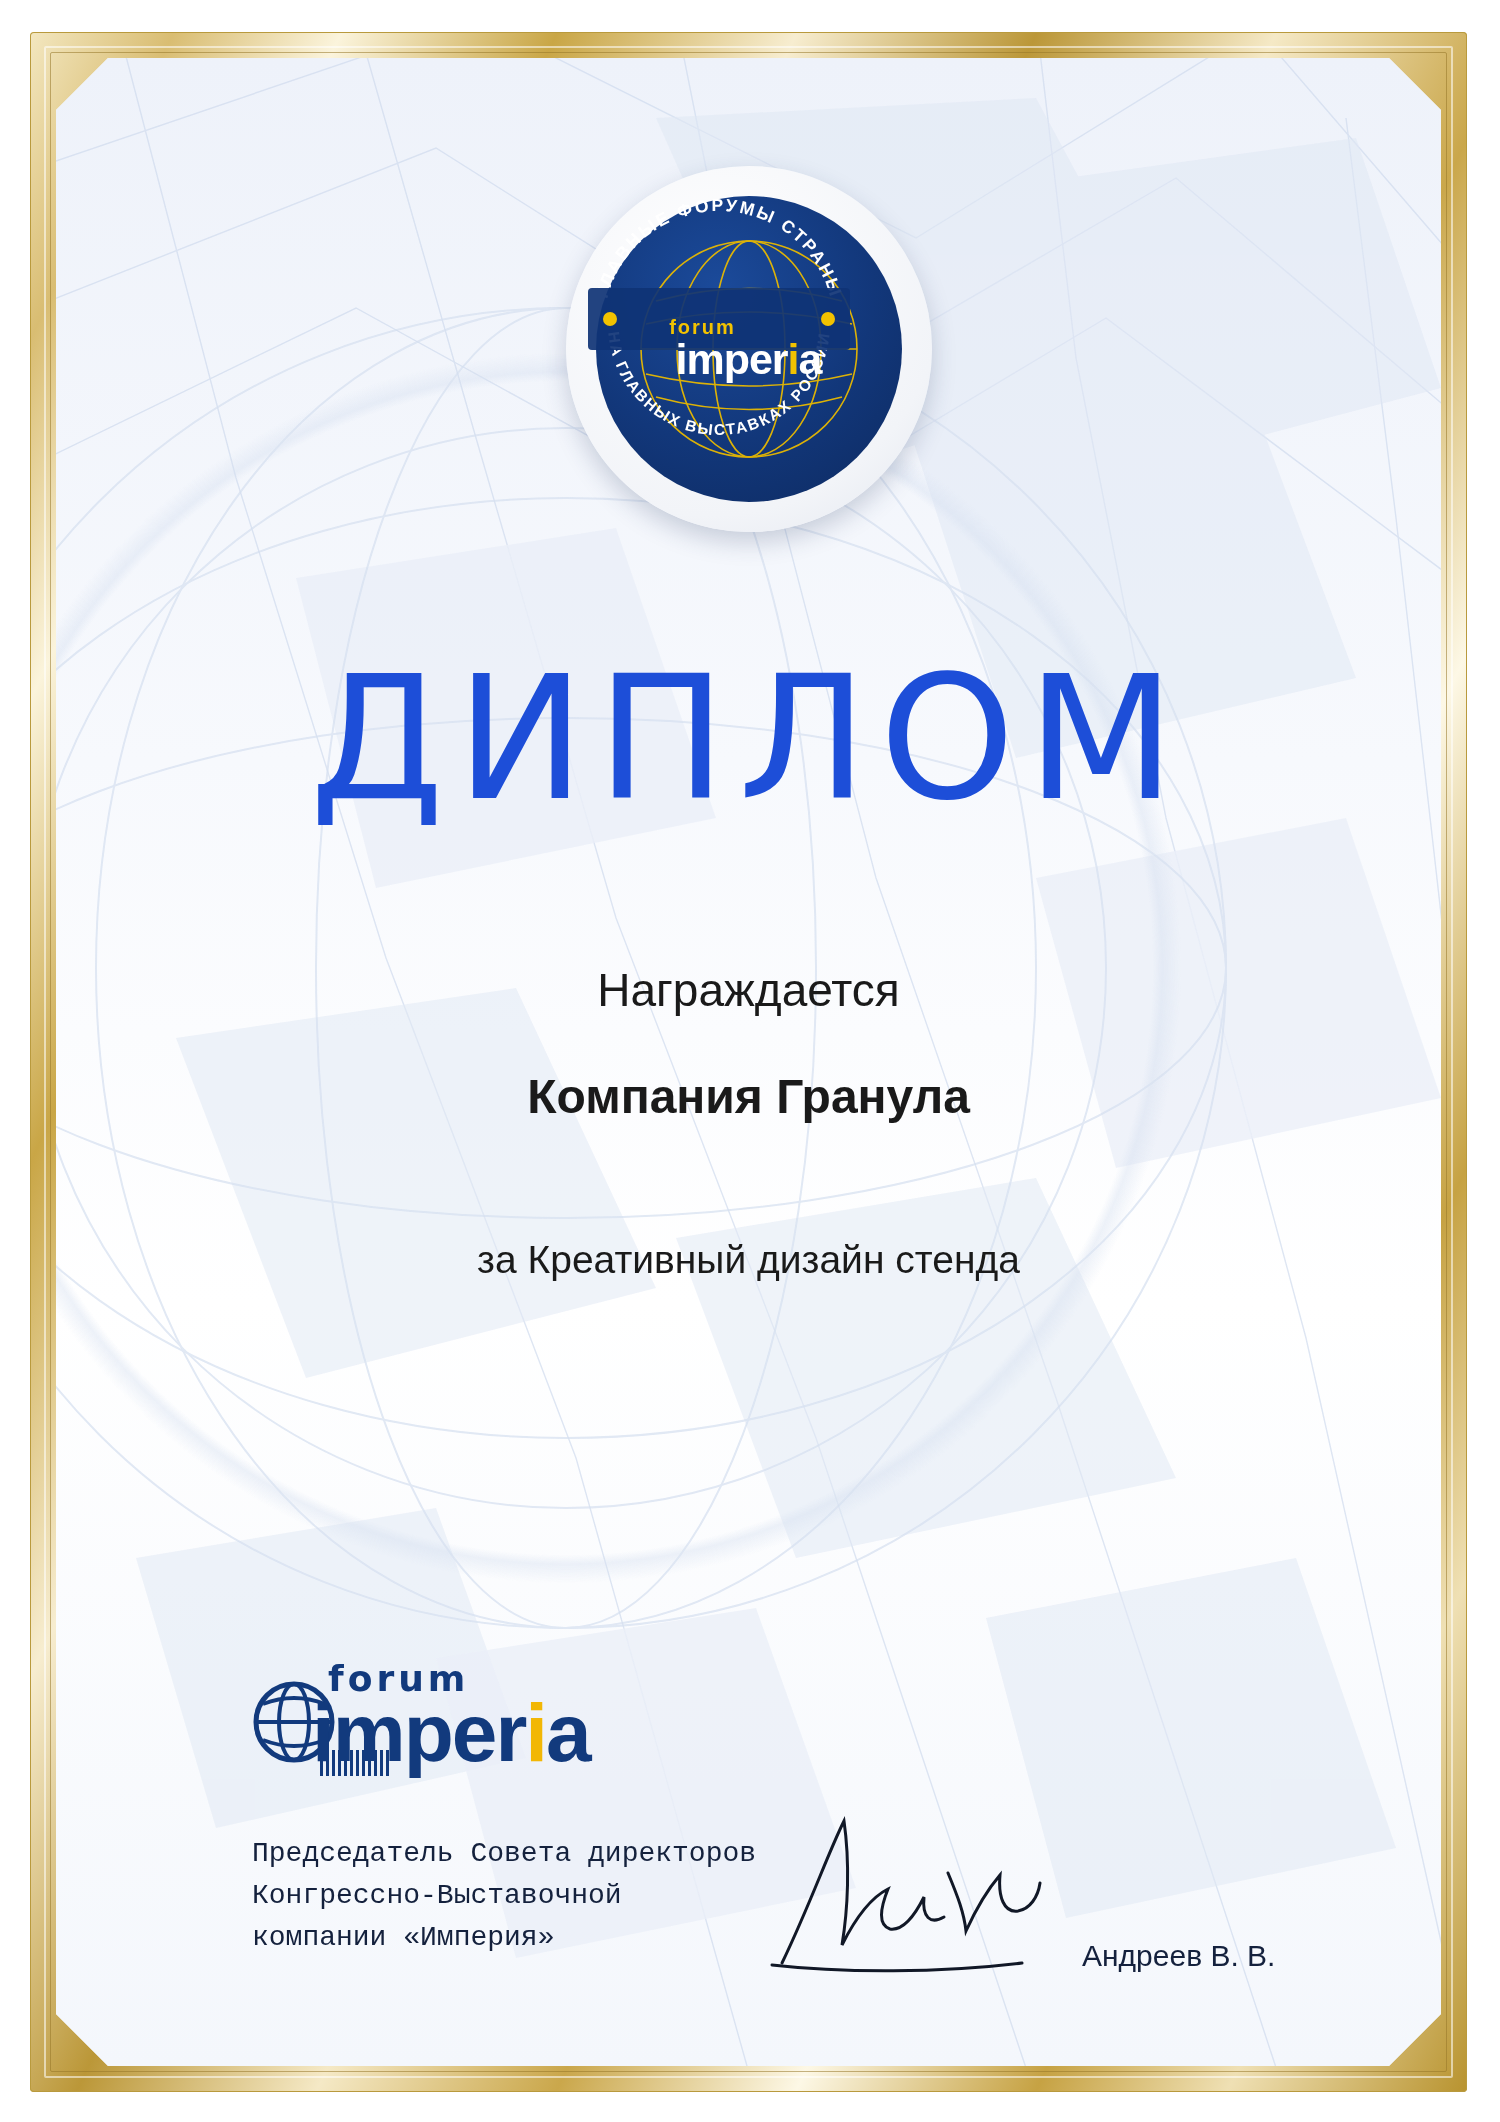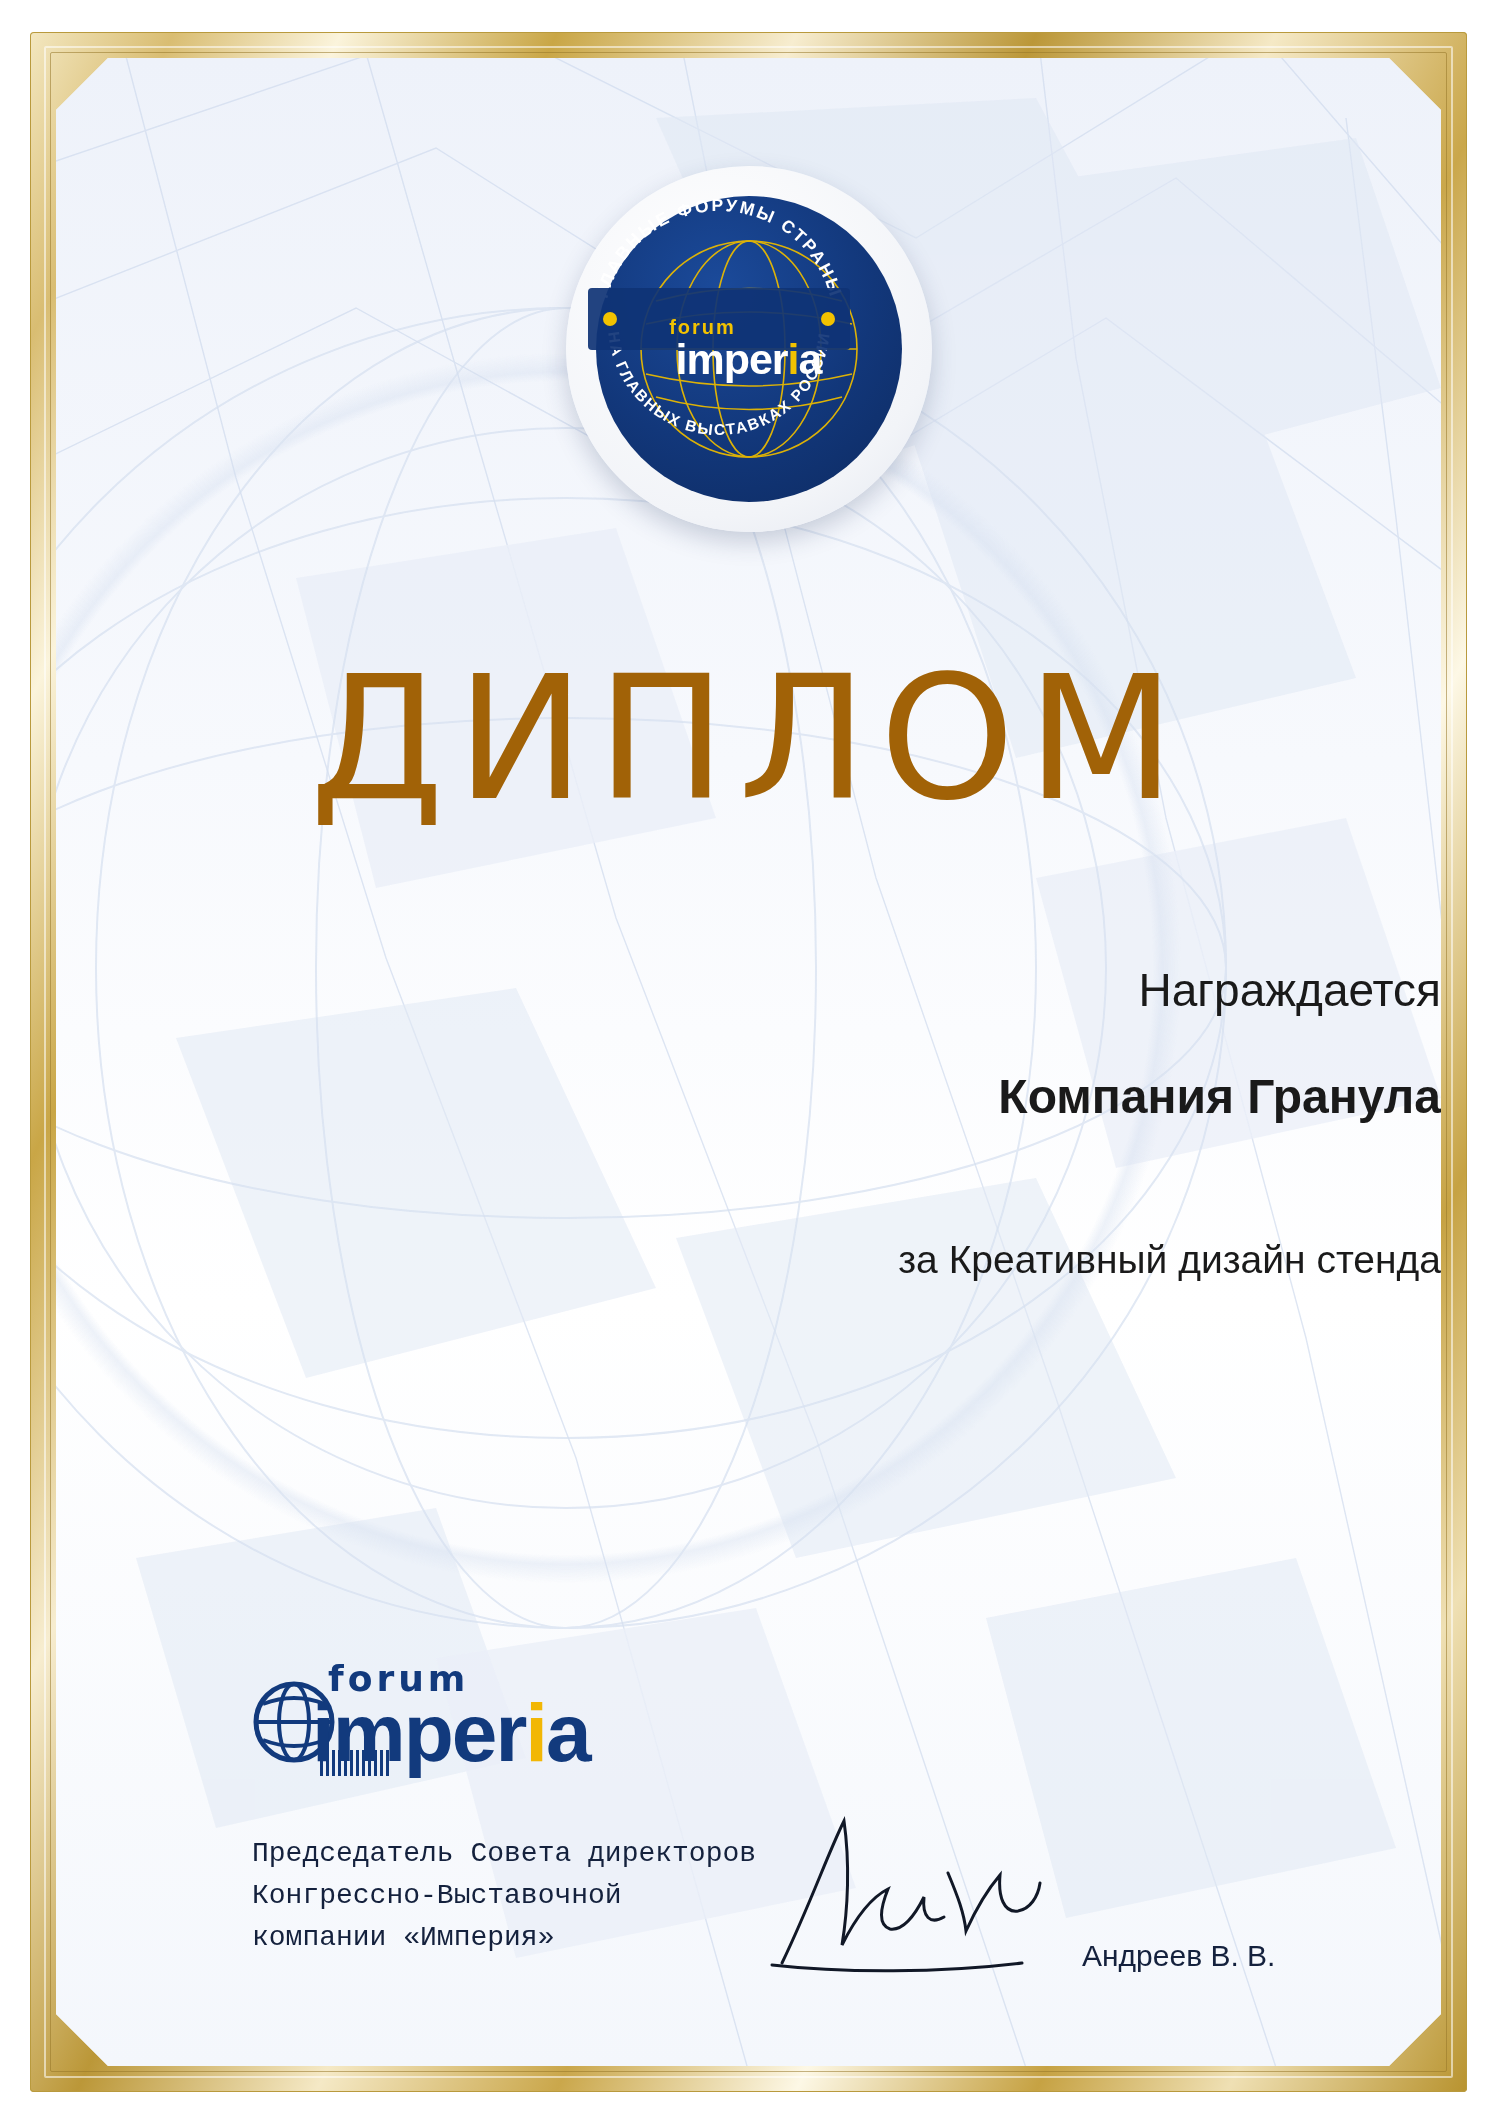--- a/index.html
+++ b/index.html
@@ -172,31 +172,31 @@
   .diploma-title {
     position: absolute;
     left: 0;
     right: 0;
     top: 595px;
     text-align: center;
     font-size: 172px;
     line-height: 1;
     letter-spacing: 12px;
     font-weight: 400;
-    color: #a16207;
+    color: #1d4ed8;
     font-family: "DejaVu Sans", sans-serif;
   }
 
   
   .award-block {
     position: absolute;
     left: 0;
     right: 0;
     top: 905px;
-    text-align: right;
+    text-align: center;
     color: #1a1a1a;
   }
   .award-line1 {
     font-size: 46px;
     font-weight: 400;
     margin-bottom: 52px;
   }
   .award-recipient {
     font-size: 48px;
     font-weight: bold;

